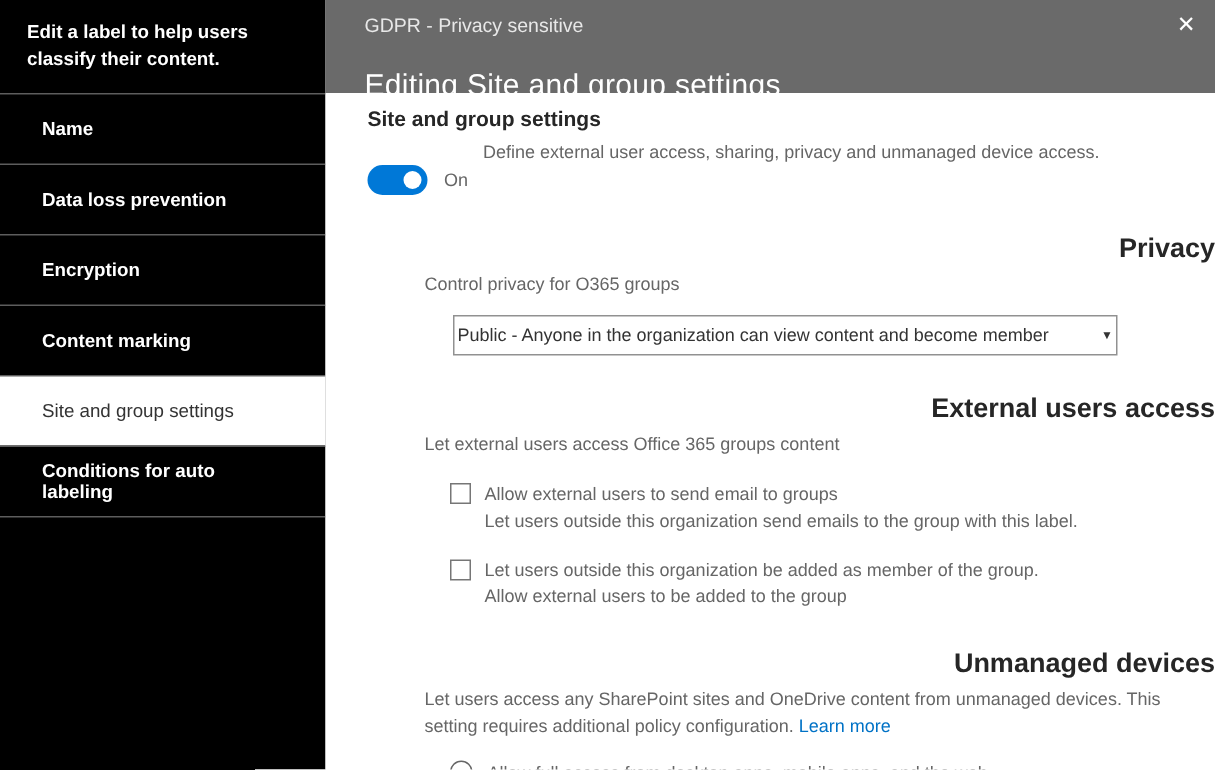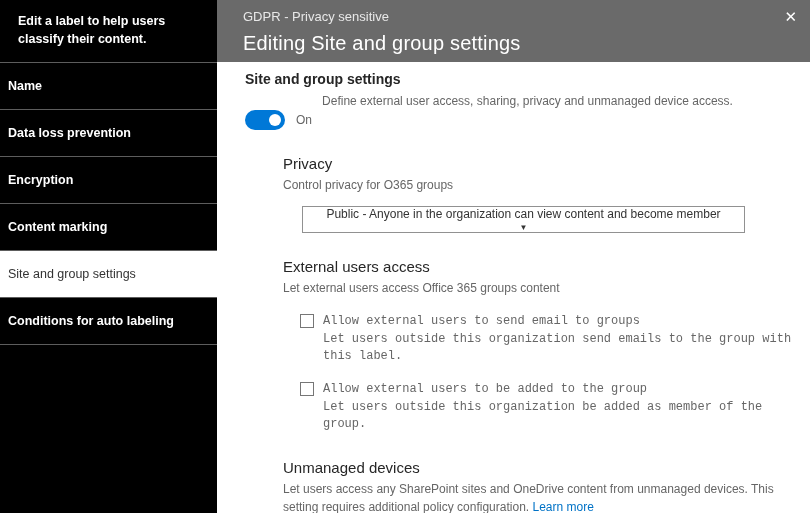--- a/index.html
+++ b/index.html
@@ -22,21 +22,21 @@
     height: 62px;
     padding: 13px 20px 0 18px;
     color: #ffffff;
     font-size: 12.5px;
     font-weight: bold;
     line-height: 1.4;
   }
   .side-item {
     height: 47px;
     display: flex; align-items: center;
-    padding: 0 8px;
+    padding: 0 28px;
     border-top: 1px solid #5d5d5d;
     color: #ffffff;
     font-size: 12.5px;
     font-weight: bold;
     cursor: pointer;
   }
   .side-item.selected {
     background: #ffffff;
     color: #333333;
     font-weight: normal;
@@ -44,21 +44,21 @@
   .side-filler { border-top: 1px solid #5d5d5d; height: 100px; }
 
   
   .header {
     position: absolute; left: 217px; top: 0; right: 0;
     height: 62px;
     background: #6a6a6a;
     padding: 9px 0 16px 26px;
   }
   .header-label { font-size: 13px; color: #e8e8e8; }
-  .header-title { font-size: 20px; color: #ffffff; font-weight: normal; margin-top: 8px; letter-spacing: 0.2px; }
+  .header-title { font-size: 20px; color: #ffffff; font-weight: normal; margin-top: 22px; letter-spacing: 0.2px; }
   .close-icon {
     position: absolute; top: 9px; right: 13px;
     color: #ffffff; font-size: 15px; font-weight: normal;
     cursor: pointer; line-height: 1;
   }
 
   
   .content {
     position: absolute; left: 217px; top: 62px; right: 0; bottom: 0;
     background: #ffffff;
@@ -74,38 +74,37 @@
   }
   .toggle .knob {
     position: absolute; right: 4px; top: 4px;
     width: 12px; height: 12px; border-radius: 50%;
     background: #ffffff;
   }
   .toggle-label { margin-left: 11px; font-size: 12px; color: #666666; }
 
   .sections { margin-left: 38px; }
   .section { margin-top: 25px; }
-  .section-title { font-size: 15px; font-weight: normal; color: #262626; }
+  .section-title { font-size: 18px; font-weight: bold; color: #262626; text-align: right; }
   .section-desc { font-size: 12px; color: #666666; margin-top: 4px; max-width: 530px; line-height: 1.55; }
   .link { color: #0072c6; text-decoration: none; cursor: pointer; }
 
   .dropdown {
     margin: 11px 0 0 19px;
     width: 443px; height: 27px;
     border: 1px solid #919191;
     background: #ffffff;
     display: flex; align-items: center; justify-content: space-between;
     padding: 0 2px;
     font-size: 12px; color: #333333;
     cursor: pointer;
-    flex-direction: column;
   }
   .caret { font-size: 8px; color: #333333; }
 
-  .check-row { margin: 16px 16px 0 17px; display: flex; font-family: Liberation Mono, monospace; }
+  .check-row { margin: 16px 16px 0 17px; display: flex; }
   .checkbox {
     width: 14px; height: 14px; flex: none;
     border: 1px solid #767676; background: #fff;
     margin-top: 1px; cursor: pointer;
   }
   .check-text { margin-left: 9px; font-size: 12px; color: #666666; line-height: 1.45; }
 
   .radio-row { margin: 13px 0 0 17px; display: flex; align-items: center; height: 16px; }
   .radio {
     width: 15px; height: 15px; flex: none;
@@ -178,22 +177,22 @@
         <span class="checkbox"></span>
         <div class="check-text">
           <div>Allow external users to send email to groups</div>
           <div>Let users outside this organization send emails to the group with this label.</div>
         </div>
       </div>
 
       <div class="check-row">
         <span class="checkbox"></span>
         <div class="check-text">
+          <div>Let users outside this organization be added as member of the group.</div>
           <div>Allow external users to be added to the group</div>
-          <div>Let users outside this organization be added as member of the group.</div>
         </div>
       </div>
     </div>
 
     <div class="section">
       <div class="section-title">Unmanaged devices</div>
       <div class="section-desc">
         <span>Let users access any SharePoint sites and OneDrive content from unmanaged devices. This setting requires additional policy configuration.</span>
         <a class="link">Learn more</a>
       </div>

